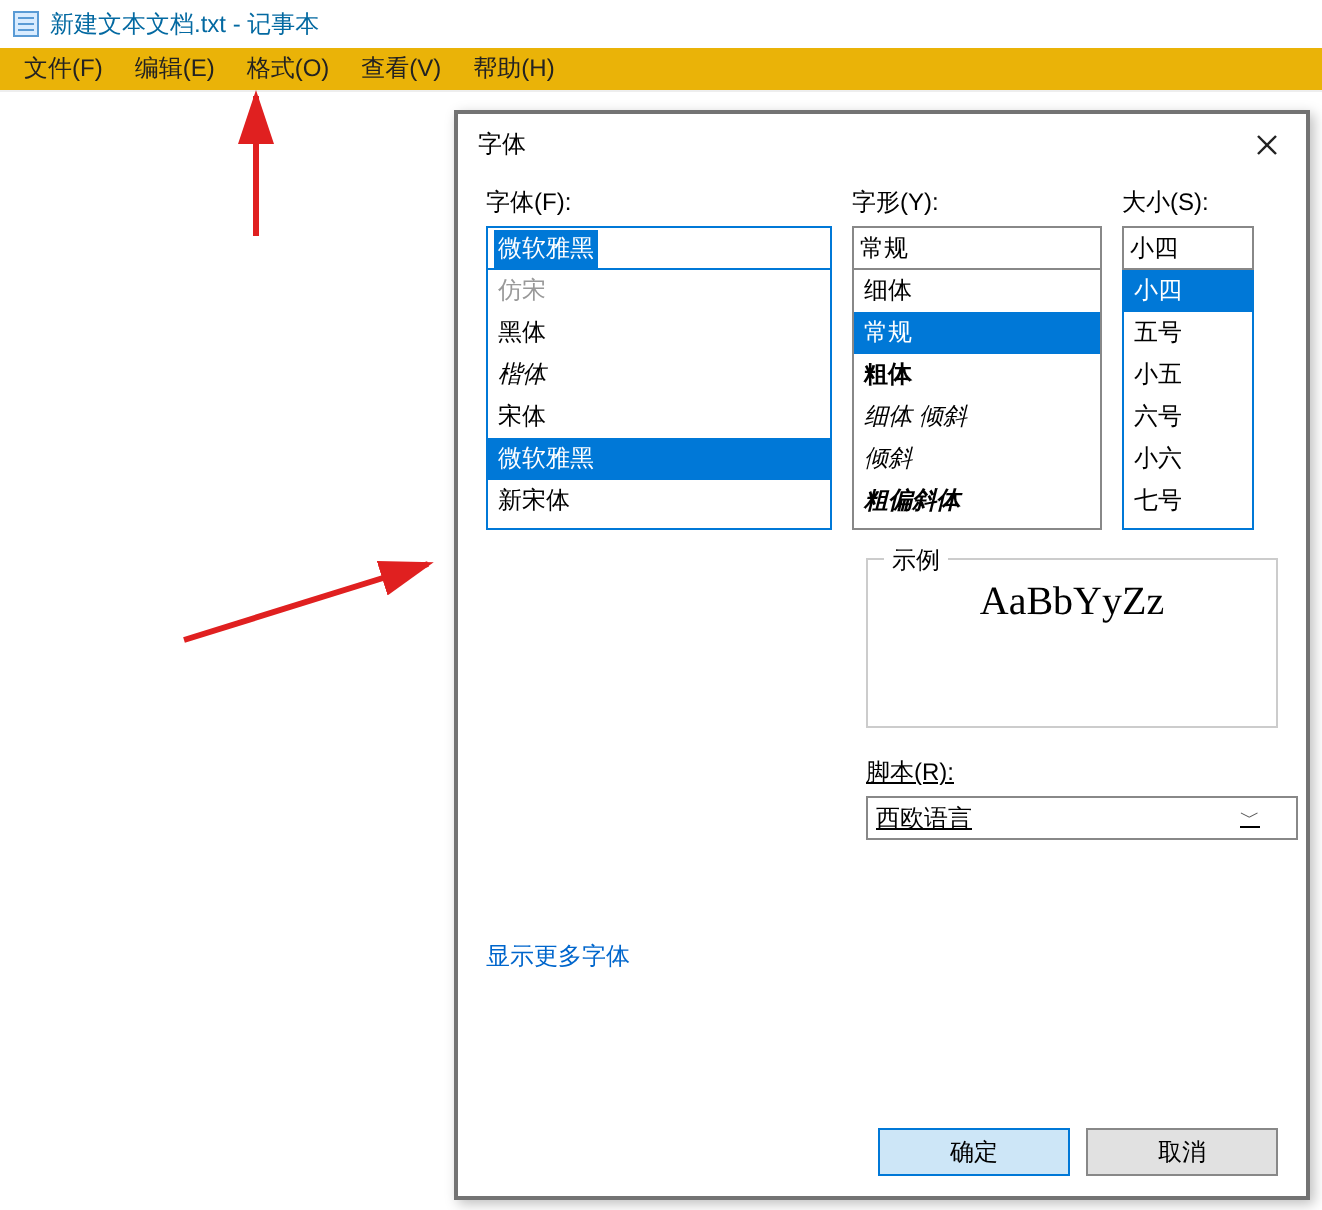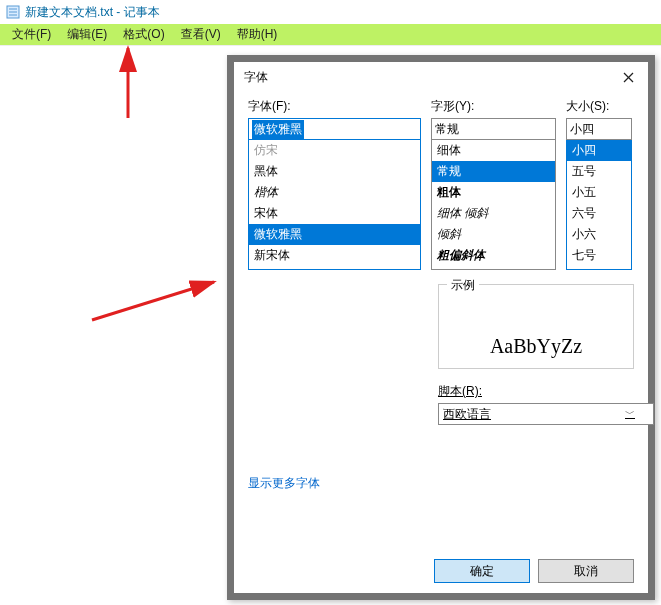--- a/index.html
+++ b/index.html
@@ -3,28 +3,28 @@
 <meta charset="utf-8">
 <style>
 * { box-sizing: border-box; margin: 0; padding: 0; font-family: "Microsoft YaHei", "Segoe UI", sans-serif; }
 body { width: 661px; height: 605px; background: #fff; overflow: hidden; position: relative; }
 
 
 .notepad { position: absolute; top: 0; left: 0; right: 0; height: 605px; background: #fff; }
 .titlebar { height: 24px; display: flex; align-items: center; padding: 2px 6px; background: #fff; }
 .titlebar .icon { width: 14px; height: 14px; margin-right: 5px; }
 .titlebar-text { font-size: 12px; color: #0369a1; }
-.menubar { height: 22px; display: flex; align-items: flex-end; padding: 0 4px; background: #bef264; border-bottom: 1px solid #eee; }
+.menubar { height: 22px; display: flex; align-items: flex-end; padding: 0 4px; background: #eab308; border-bottom: 1px solid #eee; }
 .menubar-item { font-size: 12px; color: #222; padding: 2px 8px; cursor: default; }
 
 
 .arrow { position: absolute; pointer-events: none; }
 
 
-.dialog { position: absolute; left: 227px; top: 55px; width: 428px; height: 545px; background: #fff; border: 7px solid #737373; box-shadow: 2px 2px 6px rgba(0,0,0,.25); }
+.dialog { position: absolute; left: 227px; top: 55px; width: 428px; height: 545px; background: #fff; border: 2px solid #737373; box-shadow: 2px 2px 6px rgba(0,0,0,.25); }
 .dlg-title { height: 30px; display: flex; align-items: center; justify-content: space-between; padding: 0 6px 0 10px; }
 .dlg-title-text { font-size: 12px; }
 .dlg-close { width: 28px; height: 22px; display: flex; align-items: center; justify-content: center; font-size: 14px; cursor: default; }
 .dlg-body { padding: 6px 14px 10px 14px; }
 
 .columns { display: flex; gap: 10px; }
 .col { display: flex; flex-direction: column; }
 .col-font { flex: 0 0 173px; }
 .col-style { flex: 0 0 125px; }
 .col-size { flex: 0 0 66px; }
@@ -36,21 +36,21 @@
 .listbox.tall { height: 130px; }
 .listitem { font-size: 12px; padding: 2px 5px; cursor: default; white-space: nowrap; }
 .listitem.selected { background:#0078d7; color:#fff; }
 .listitem.gray { color:#999; }
 .listitem.bold { font-weight:bold; }
 .listitem.italic { font-style:italic; }
 .listitem.bolditalic { font-weight:bold; font-style:italic; }
 
 
 .sample-group { margin-top: 14px; margin-left: 190px; }
-.fieldset { border:1px solid #ccc; padding: 10px; position:relative; height: 85px; display:flex; align-items:flex-end; justify-content:center; }
+.fieldset { border:1px solid #ccc; padding: 10px; position:relative; height: 85px; display:flex; align-items:flex-start; justify-content:center; }
 .fieldset-legend { position:absolute; top:-8px; left:8px; background:#fff; padding:0 4px; font-size:12px; }
 .sample-text { font-size: 20px; font-family: "Microsoft YaHei"; }
 
 
 .script-group { margin-top: 14px; margin-left: 190px; text-decoration: underline; }
 .select { width: 216px; height: 22px; border:1px solid #888; font-size:12px; padding:2px 18px 2px 4px; background:#fff; position:relative; display:flex; align-items:center; justify-content:space-between; }
 .chev { font-size:10px; color:#555; }
 
 .more-link { margin-top: 50px; font-size:12px; color:#0066cc; cursor:default; }
 

